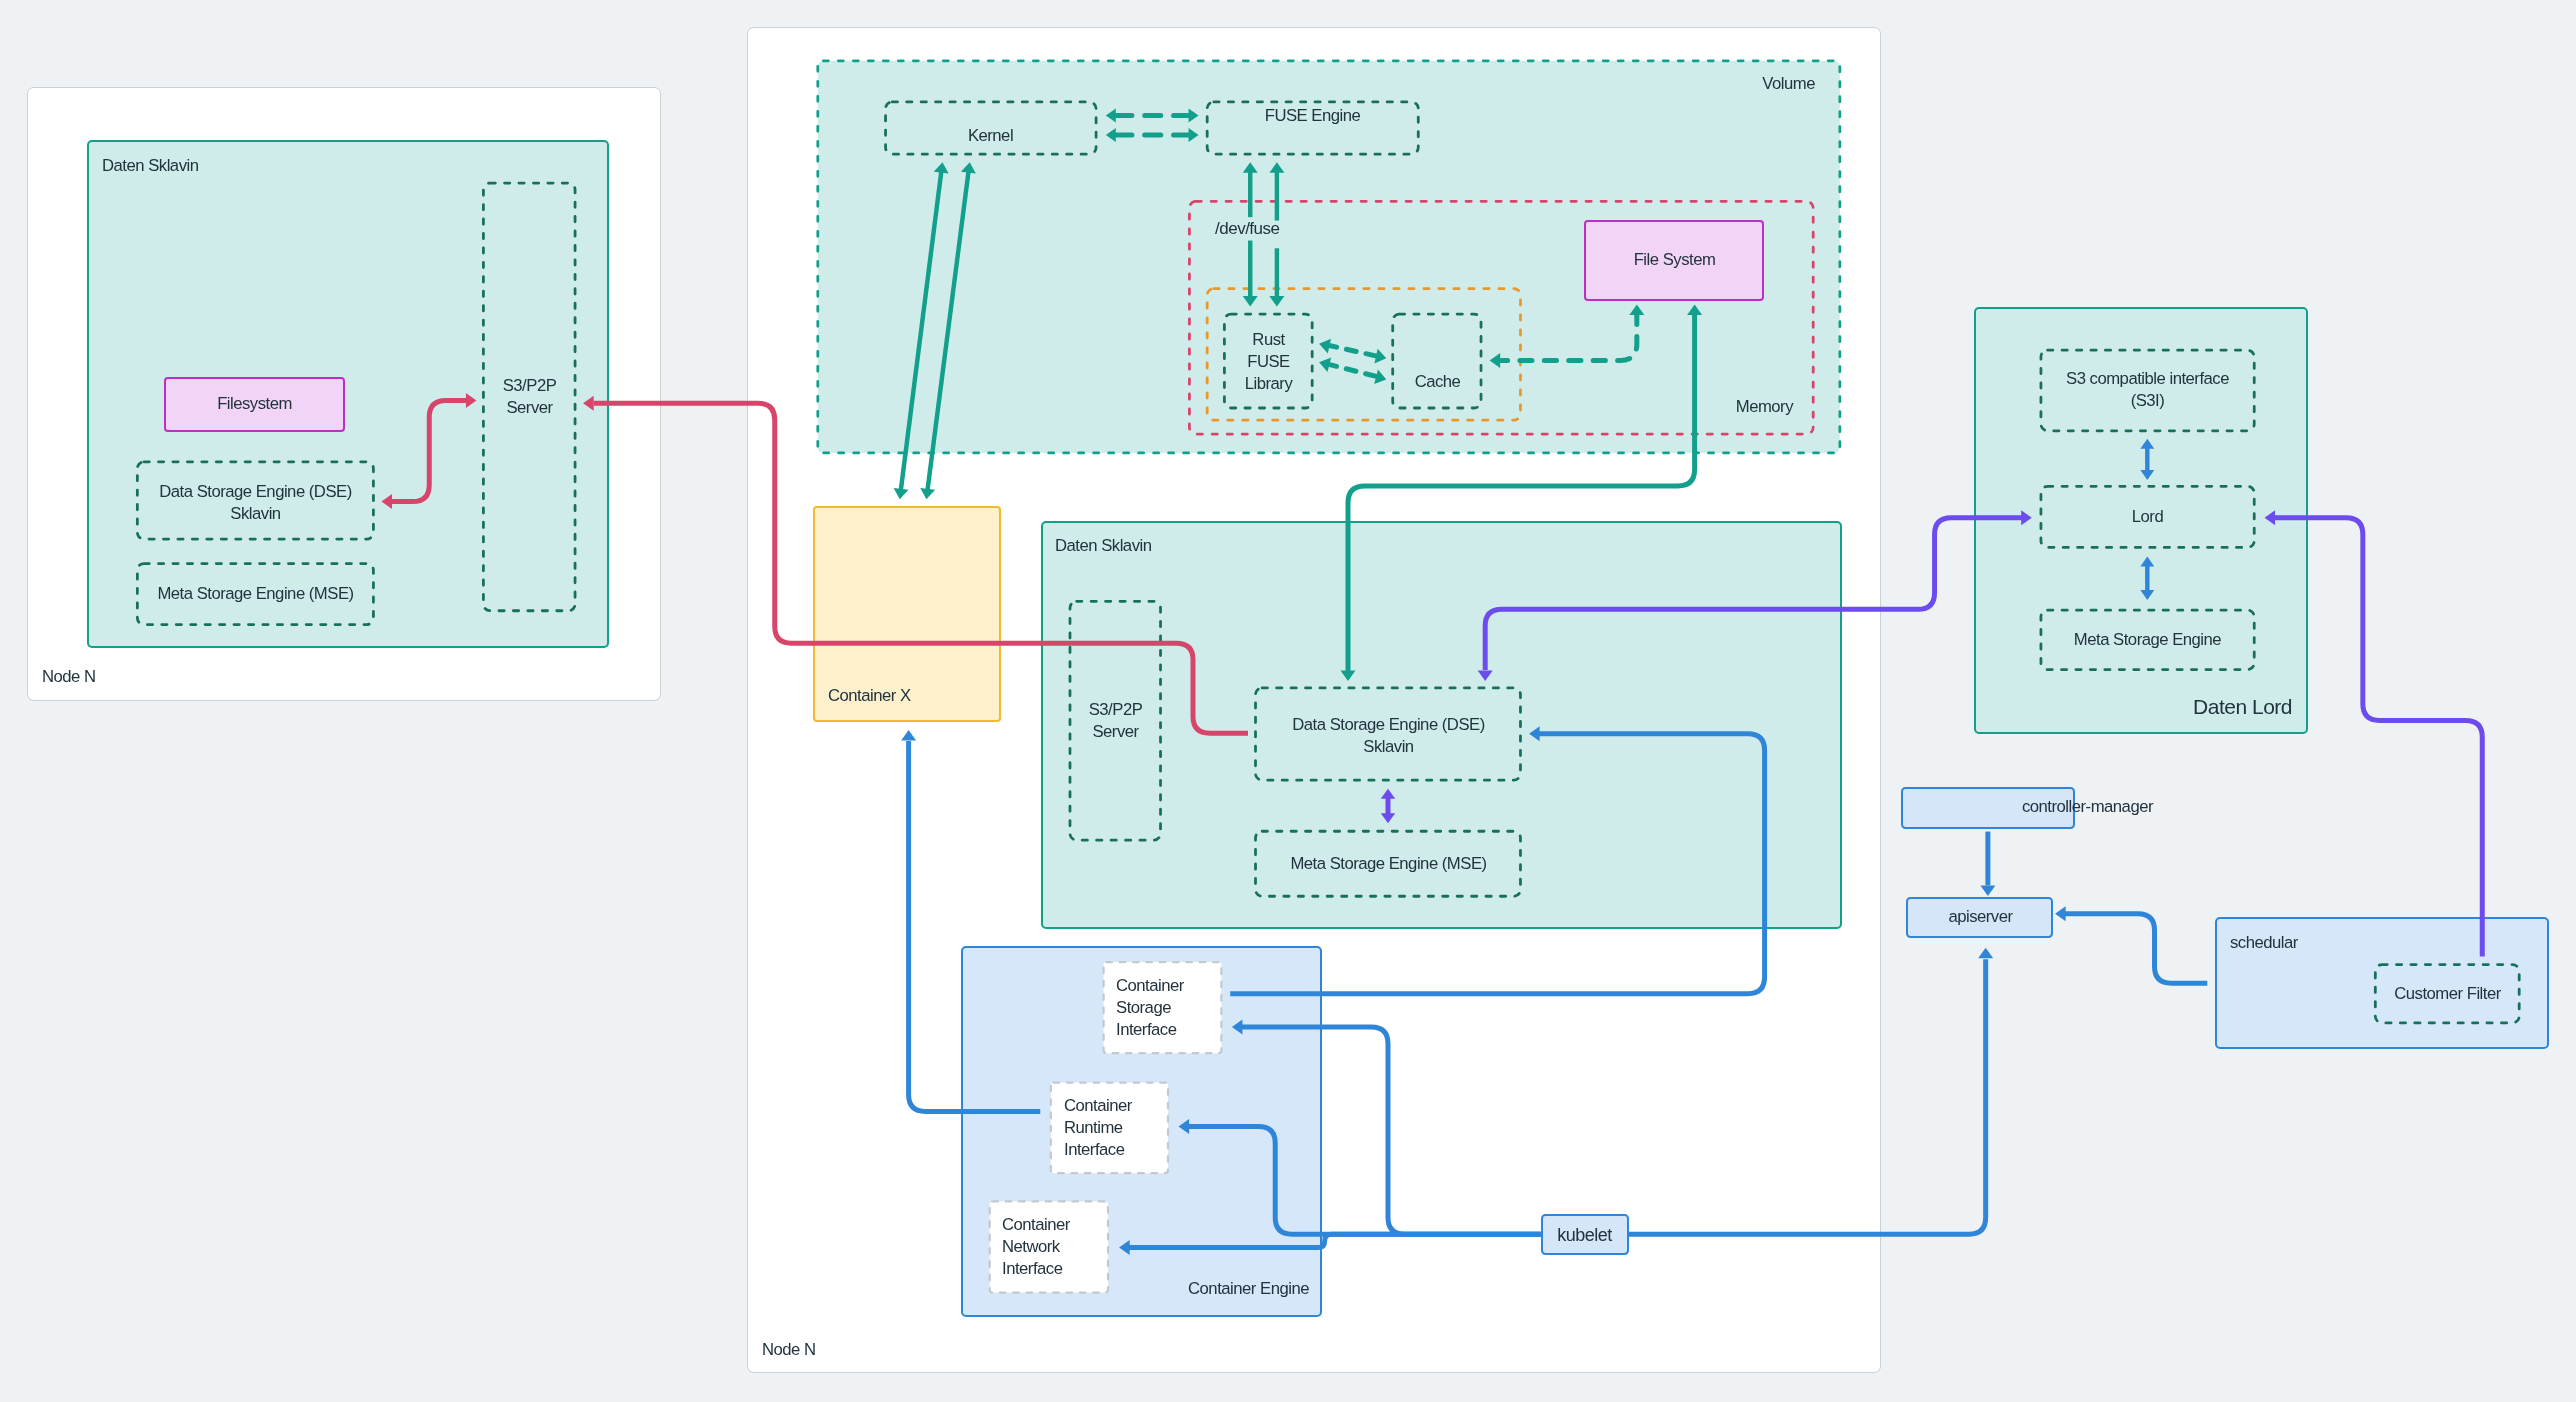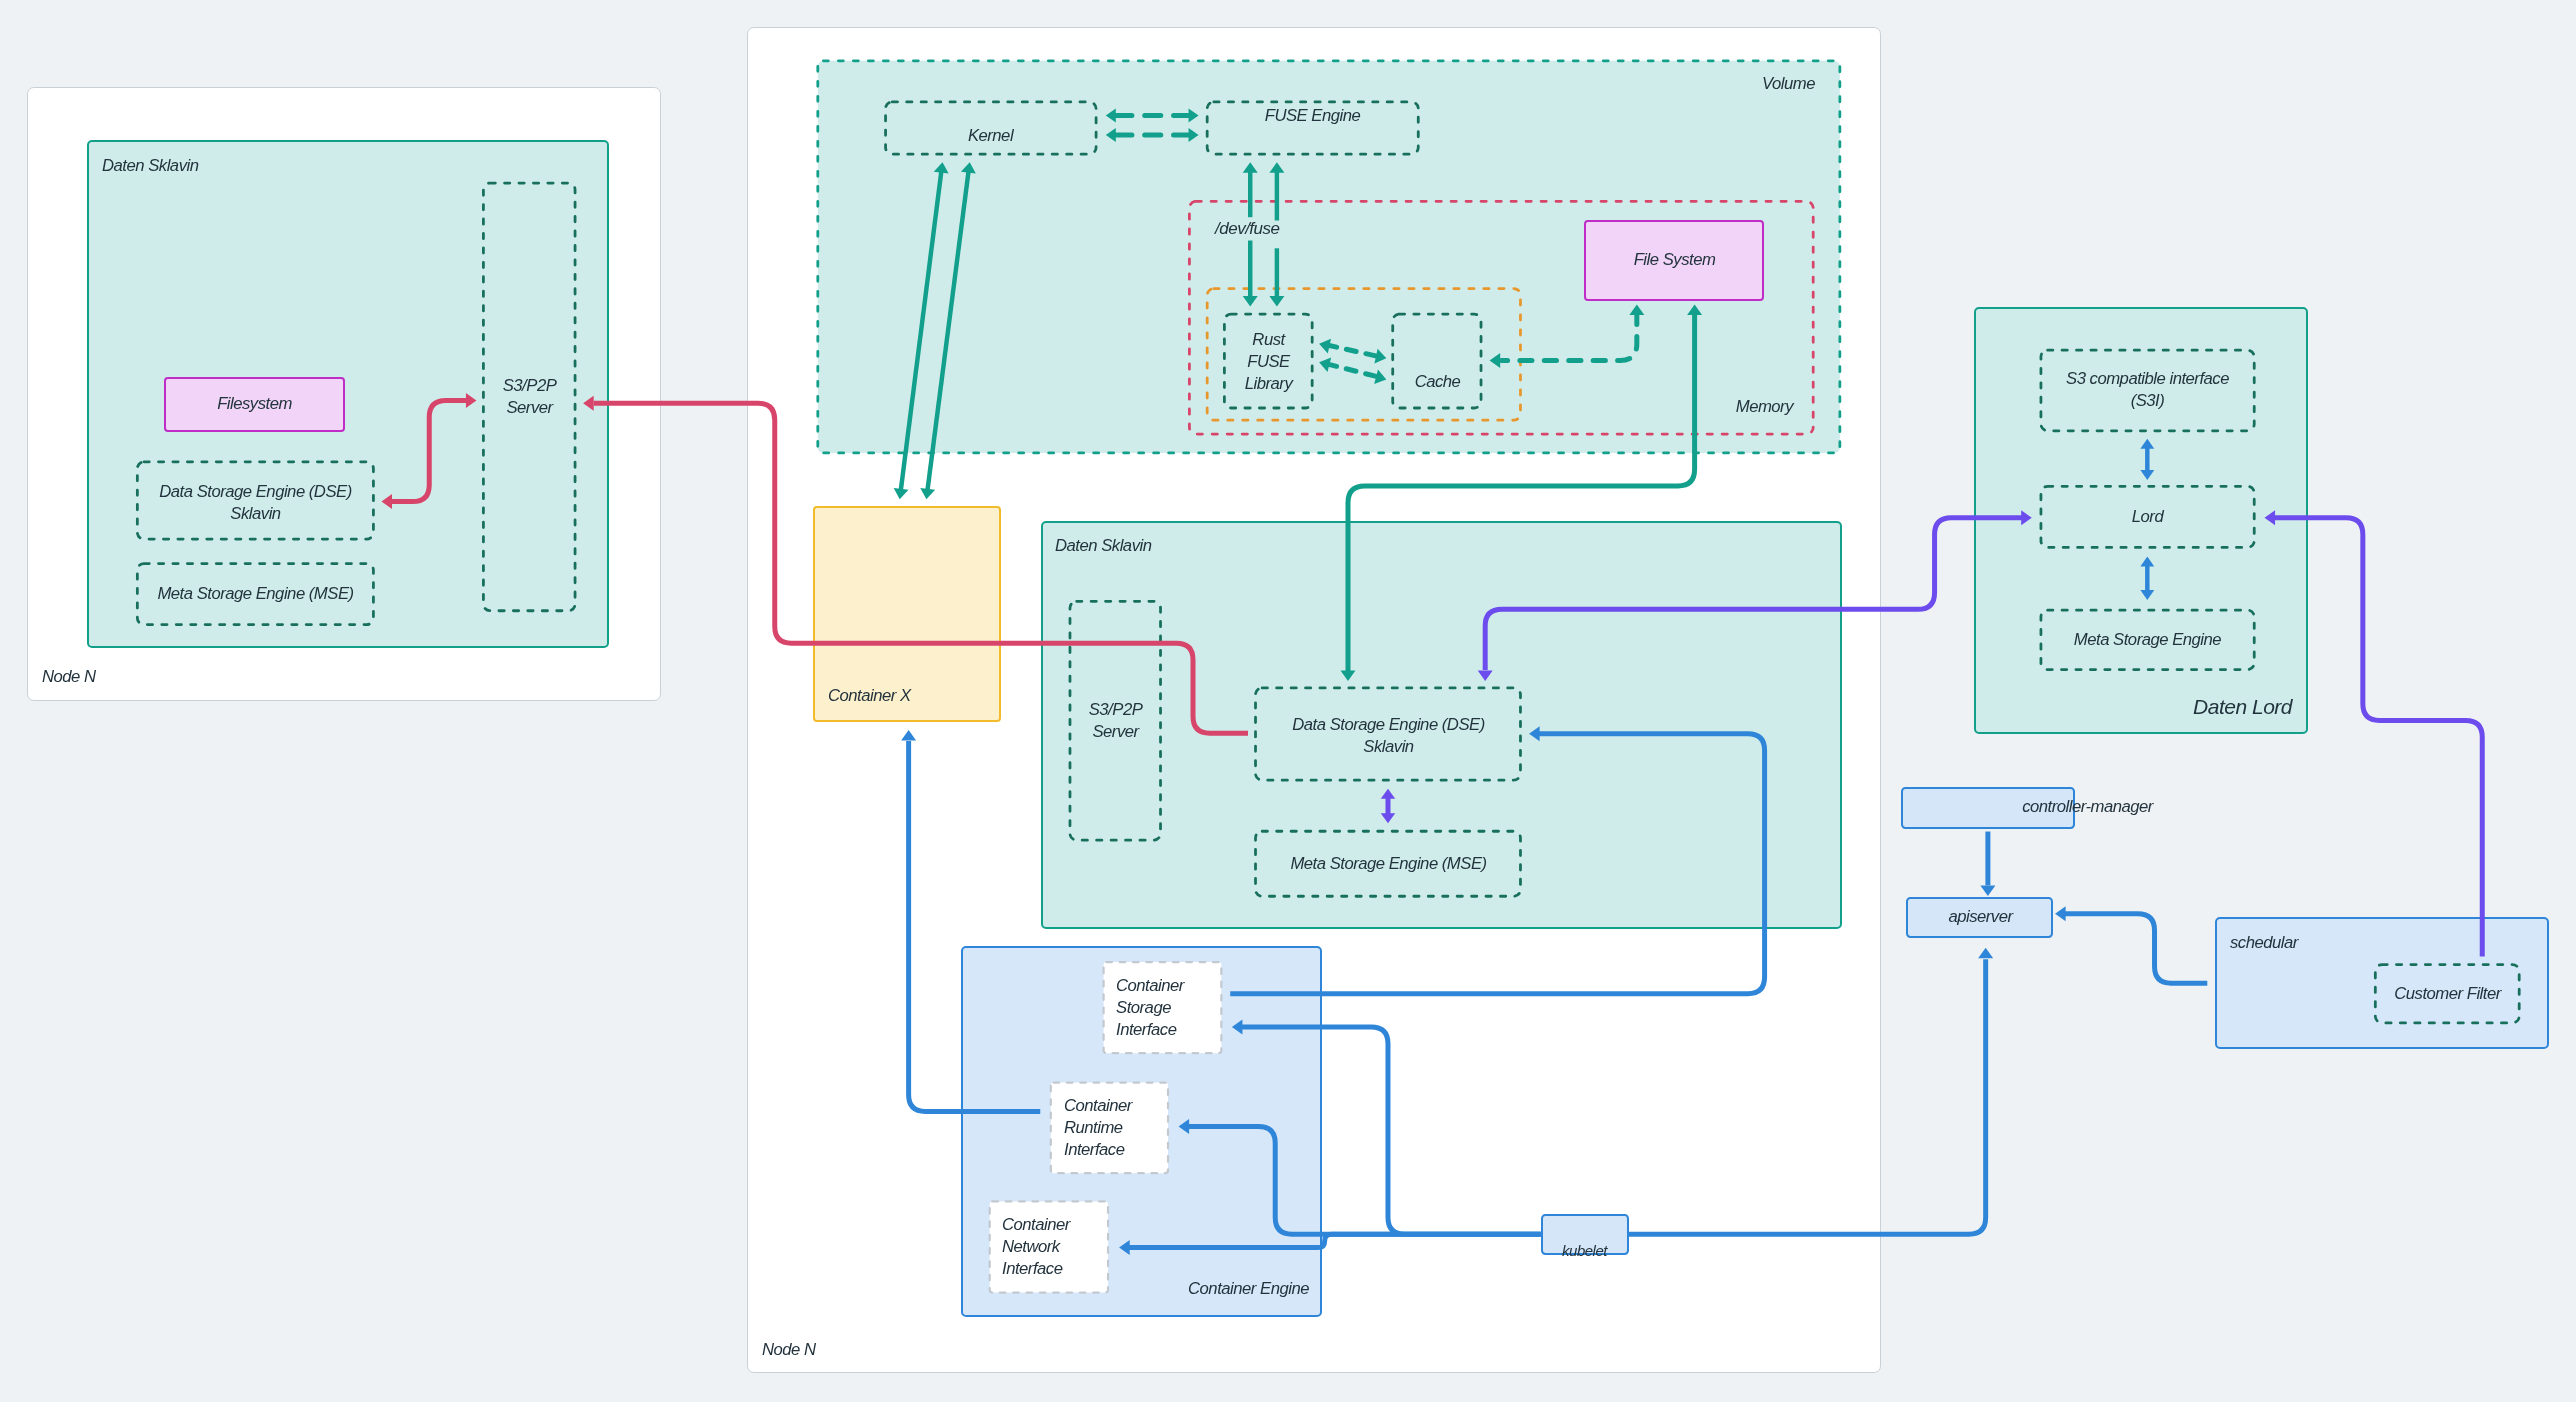--- a/index.html
+++ b/index.html
@@ -4,21 +4,21 @@
 <title>Architecture diagram</title>
 <style>
 html,body{margin:0;padding:0;background:#eef2f5;}
 #stage{position:relative;width:2576px;height:1402px;background:#eef2f5;overflow:hidden;
   font-family:"Liberation Sans",sans-serif;color:#23333d;letter-spacing:-0.5px;}
 #edges,#boxes{position:absolute;left:0;top:0;width:2576px;height:1402px;overflow:visible;pointer-events:none;}
 #boxes{z-index:20;}
 #edges{z-index:40;}
 .lbl{z-index:50;}
 .bx{position:absolute;box-sizing:border-box;}
-.lbl{position:absolute;box-sizing:border-box;display:flex;align-items:center;white-space:pre-line;font-style:italic;}
+.lbl{position:absolute;box-sizing:border-box;display:flex;align-items:center;white-space:pre-line;}
 .lbl.ctr{justify-content:center;text-align:center;flex-direction:column;}
 .lbl.lft{justify-content:flex-start;text-align:left;flex-direction:column;align-items:flex-start;}
 .lbl.rgt{justify-content:flex-end;text-align:right;flex-direction:column;align-items:flex-end;}
 .node-panel{background:#fff;border:1.7px solid #c8d0d8;border-radius:6.7px;z-index:1;}
 .teal-panel{background:#cfeceb;border:2.8px solid #13a08b;border-radius:5px;z-index:10;}
 .magenta{background:#f1d4f7;border:2.8px solid #bf2dc7;border-radius:3.9px;z-index:30;}
 .yellow{background:#fdf1cd;border:2.8px solid #f2bb2c;border-radius:3.9px;z-index:30;}
 .blue-panel{background:#d5e7f9;border:2.8px solid #2f86d8;border-radius:5px;z-index:10;}
 .blue-box{background:#d4e6f8;border:2.8px solid #2f86d8;border-radius:4.4px;z-index:30;}
 </style>
@@ -86,21 +86,21 @@
 <div class="lbl ctr" style="left:1925px;top:629px;width:445px;height:22px;font-size:16.7px;line-height:22px;">Meta Storage Engine</div>
 
 <div class="bx blue-box" style="left:1901px;top:787px;width:174px;height:42px;"></div>
 <div class="lbl ctr" style="left:1865px;top:796px;width:445px;height:22px;font-size:16.7px;line-height:22px;">controller-manager</div>
 <div class="bx blue-box" style="left:1906px;top:897px;width:147px;height:41px;"></div>
 <div class="lbl ctr" style="left:1758px;top:906px;width:445px;height:22px;font-size:16.7px;line-height:22px;">apiserver</div>
 <div class="bx blue-panel" style="left:2215px;top:917px;width:334px;height:132px;"></div>
 <div class="lbl lft" style="left:2230px;top:932px;height:22px;font-size:16.7px;line-height:22px;">schedular</div>
 <div class="lbl ctr" style="left:2225px;top:983px;width:445px;height:22px;font-size:16.7px;line-height:22px;">Customer Filter</div>
 <div class="bx blue-box" style="left:1541px;top:1214px;width:88px;height:41px;"></div>
-<div class="lbl ctr" style="left:1362px;top:1224px;width:445px;height:22px;font-size:15px;line-height:22px;margin-top:16px;">kubelet</div>
+<div class="lbl ctr" style="left:1362px;top:1224px;width:445px;height:22px;font-size:18px;line-height:22px;">kubelet</div>
 <svg id="boxes" viewBox="0 0 4636 2524" width="2576" height="1402">
 <rect x="246.5" y="831.5" width="425" height="139" rx="12" ry="12" fill="none" stroke="#18705c" stroke-width="5" stroke-dasharray="9.5 16.5" stroke-linecap="round"></rect>
 <rect x="246.5" y="1014.5" width="425" height="110" rx="12" ry="12" fill="none" stroke="#18705c" stroke-width="5" stroke-dasharray="9.5 16.5" stroke-linecap="round"></rect>
 <rect x="869.5" y="329.5" width="165" height="770" rx="12" ry="12" fill="none" stroke="#18705c" stroke-width="5" stroke-dasharray="9.5 16.5" stroke-linecap="round"></rect>
 <rect x="1471.5" y="109.5" width="1840" height="706" rx="10" ry="10" fill="#cfecea" stroke="#13a08b" stroke-width="5" stroke-dasharray="9 18" stroke-linecap="round"></rect>
 <rect x="1593.5" y="183.5" width="379" height="94" rx="12" ry="12" fill="none" stroke="#18705c" stroke-width="5" stroke-dasharray="9.5 16.5" stroke-linecap="round"></rect>
 <rect x="2172.5" y="183.5" width="380" height="94" rx="12" ry="12" fill="none" stroke="#18705c" stroke-width="5" stroke-dasharray="9.5 16.5" stroke-linecap="round"></rect>
 <rect x="2140.5" y="362.5" width="1123" height="419" rx="12" ry="12" fill="none" stroke="#d8456a" stroke-width="5" stroke-dasharray="9.5 17.5" stroke-linecap="round"></rect>
 <rect x="2172.5" y="519.5" width="564" height="237" rx="12" ry="12" fill="none" stroke="#e8972d" stroke-width="5" stroke-dasharray="9.5 17.5" stroke-linecap="round"></rect>
 <rect x="2203.5" y="565.5" width="158" height="169" rx="12" ry="12" fill="none" stroke="#18705c" stroke-width="5" stroke-dasharray="9.5 16.5" stroke-linecap="round"></rect>

